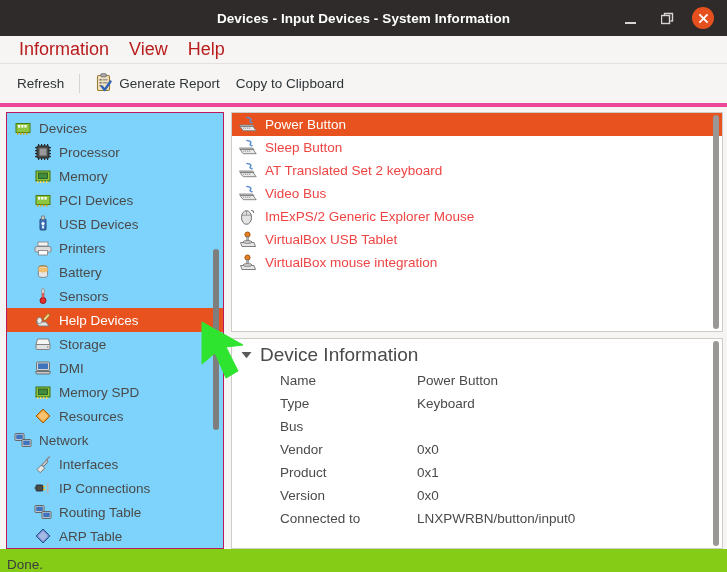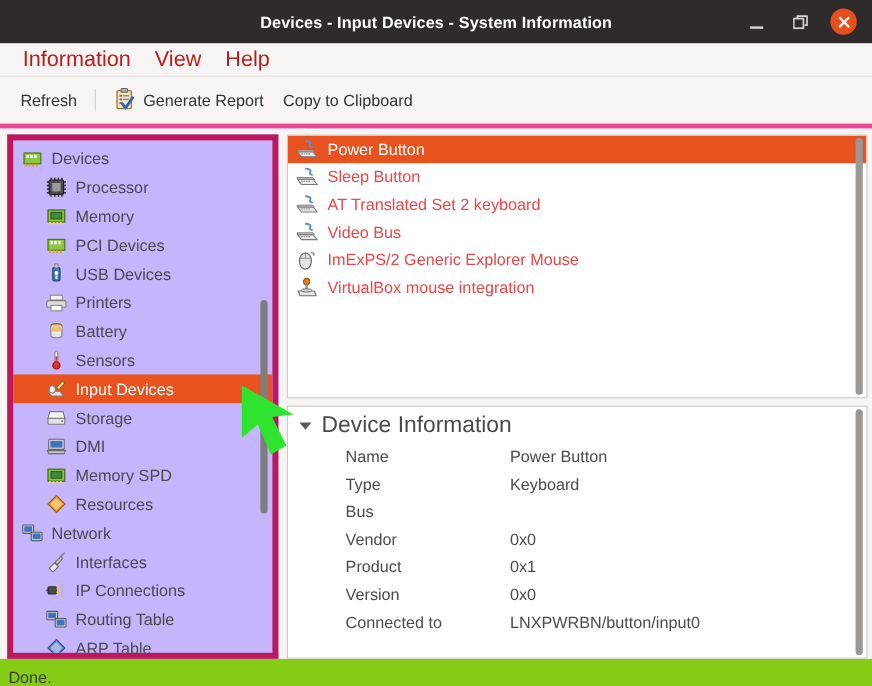--- a/index.html
+++ b/index.html
@@ -45,21 +45,21 @@
   }
   .tb-btn{display:flex;align-items:center;gap:6px;font-size:13.5px;color:#2e3436;
     padding:4px 8px;border-radius:3px;cursor:default;white-space:nowrap;}
   .tb-sep{width:1px;height:19px;background:#d7d3d0;margin:0 7px;}
 
   
   .content{flex:1 1 auto;display:flex;padding:5px 4px 0 6px;gap:7px;min-height:0;}
 
   
   .sidebar-wrap{
-    width:216px;flex:0 0 216px;background:#c4b5fd;border:5px solid #be185d;
+    width:216px;flex:0 0 216px;background:#7dd3fc;border:1px solid #be185d;
     position:relative;overflow:hidden;
   }
   .tree{padding-top:3px;}
   .tree-row{
     display:flex;align-items:center;height:24px;font-size:13.5px;color:#4a4a4a;
     white-space:nowrap;cursor:default;padding-left:6px;
   }
   .tree-row.child{padding-left:26px;}
   .tree-row.sel{background:#e8521f;color:#ffffff;}
   .tree-ic{width:19px;height:18px;margin-right:7px;flex:0 0 19px;display:flex;align-items:center;justify-content:center;}
@@ -272,21 +272,21 @@
             <span>Sensors</span>
           </div>
           <div class="tree-row child sel">
             <span class="tree-ic">
               <svg width="18" height="18" viewBox="0 0 18 18">
                 <path d="M2 11 h10 l3 4 h-10 z" fill="#e4e4e4" stroke="#7a7a7a" stroke-width="0.9"></path>
                 <ellipse cx="5.5" cy="9.5" rx="2.6" ry="3" fill="#f0f0f0" stroke="#7a7a7a" stroke-width="0.9"></ellipse>
                 <path d="M9 8 l5-5.5 2 1.8 -5 5.5 z" fill="#f5d98a" stroke="#8a6a20" stroke-width="0.9"></path>
               </svg>
             </span>
-            <span>Input Devices</span>
+            <span>Help Devices</span>
           </div>
           <div class="tree-row child">
             <span class="tree-ic">
               <svg width="18" height="18" viewBox="0 0 18 18">
                 <path d="M2 9.5 h14 v4 a1 1 0 0 1 -1 1 h-12 a1 1 0 0 1 -1 -1 z" fill="#e2e2e2" stroke="#7a7a7a" stroke-width="0.9"></path>
                 <path d="M3.5 4 h11 l1.5 5.5 h-14 z" fill="#f4f4f4" stroke="#7a7a7a" stroke-width="0.9"></path>
                 <circle cx="13.8" cy="12" r="0.8" fill="#7a7a7a"></circle>
               </svg>
             </span>
             <span>Storage</span>
@@ -465,20 +465,31 @@
             </div>
             <div class="dev-row">
               <span class="dev-ic">
                 <svg width="20" height="18" viewBox="0 0 20 18">
                   <circle cx="9.5" cy="3.6" r="2.6" fill="#e8801f" stroke="#9a4c08" stroke-width="0.9"></circle>
                   <rect x="8.8" y="5.6" width="1.5" height="4.6" fill="#b0b0b0" stroke="#7a7a7a" stroke-width="0.6"></rect>
                   <path d="M2.5 11.5 h13.5 l1.5 4 h-13.5 z" fill="#e6e6e6" stroke="#6f6f6f" stroke-width="0.9"></path>
                   <ellipse cx="9.5" cy="11" rx="4.5" ry="1.4" fill="#d2d2d2" stroke="#6f6f6f" stroke-width="0.8"></ellipse>
                 </svg>
               </span>
+              <span>VirtualBox USB Tablet</span>
+            </div>
+            <div class="dev-row">
+              <span class="dev-ic">
+                <svg width="20" height="18" viewBox="0 0 20 18">
+                  <circle cx="9.5" cy="3.6" r="2.6" fill="#e8801f" stroke="#9a4c08" stroke-width="0.9"></circle>
+                  <rect x="8.8" y="5.6" width="1.5" height="4.6" fill="#b0b0b0" stroke="#7a7a7a" stroke-width="0.6"></rect>
+                  <path d="M2.5 11.5 h13.5 l1.5 4 h-13.5 z" fill="#e6e6e6" stroke="#6f6f6f" stroke-width="0.9"></path>
+                  <ellipse cx="9.5" cy="11" rx="4.5" ry="1.4" fill="#d2d2d2" stroke="#6f6f6f" stroke-width="0.8"></ellipse>
+                </svg>
+              </span>
               <span>VirtualBox mouse integration</span>
             </div>
           </div>
         <div class="p-track">
           <div class="p-thumb" style="top:0;bottom:0;"></div>
         </div>
       </div>
 
       <div class="panel panel-info">
         <div class="info-head">

